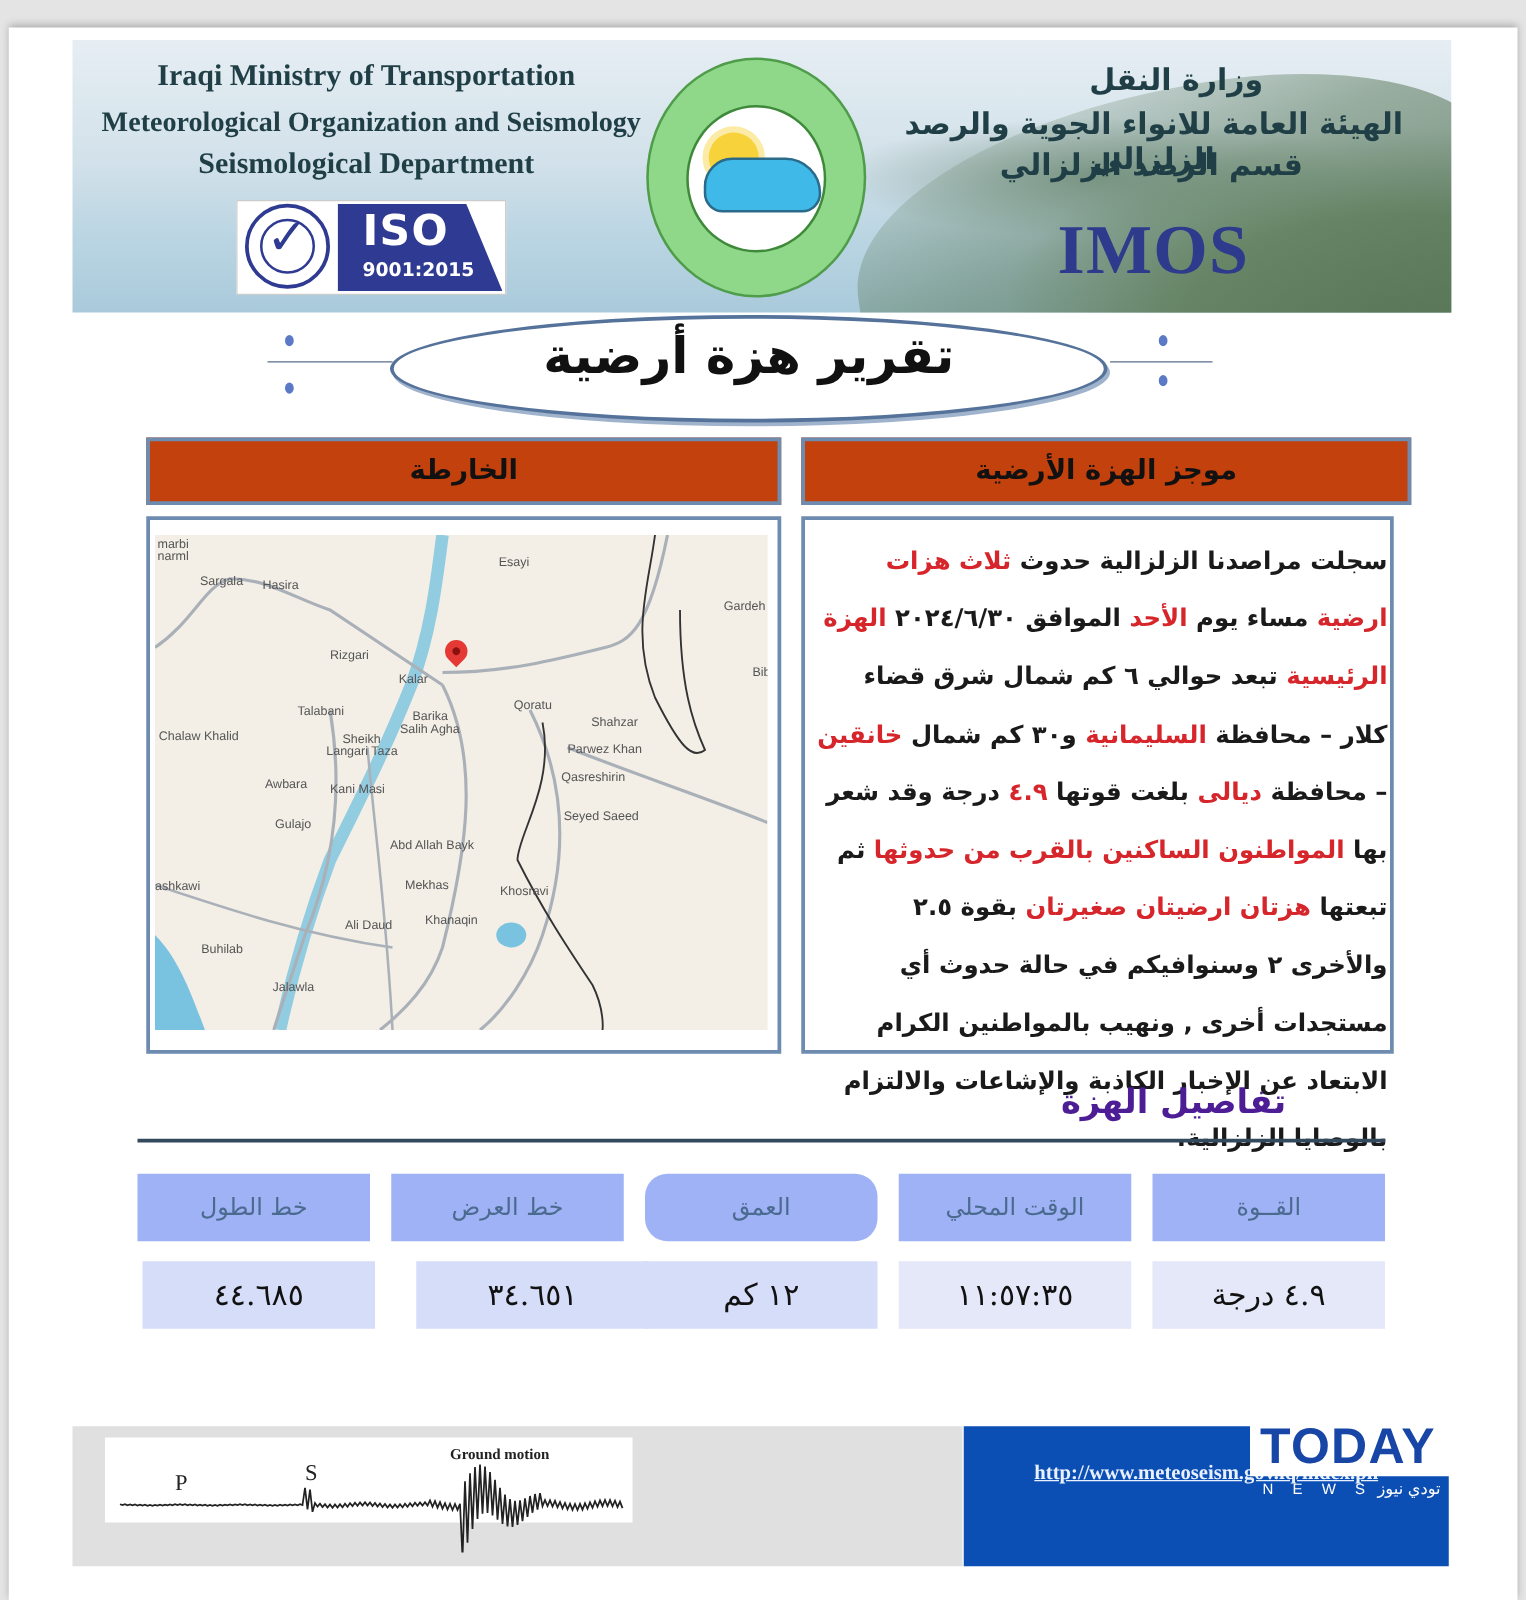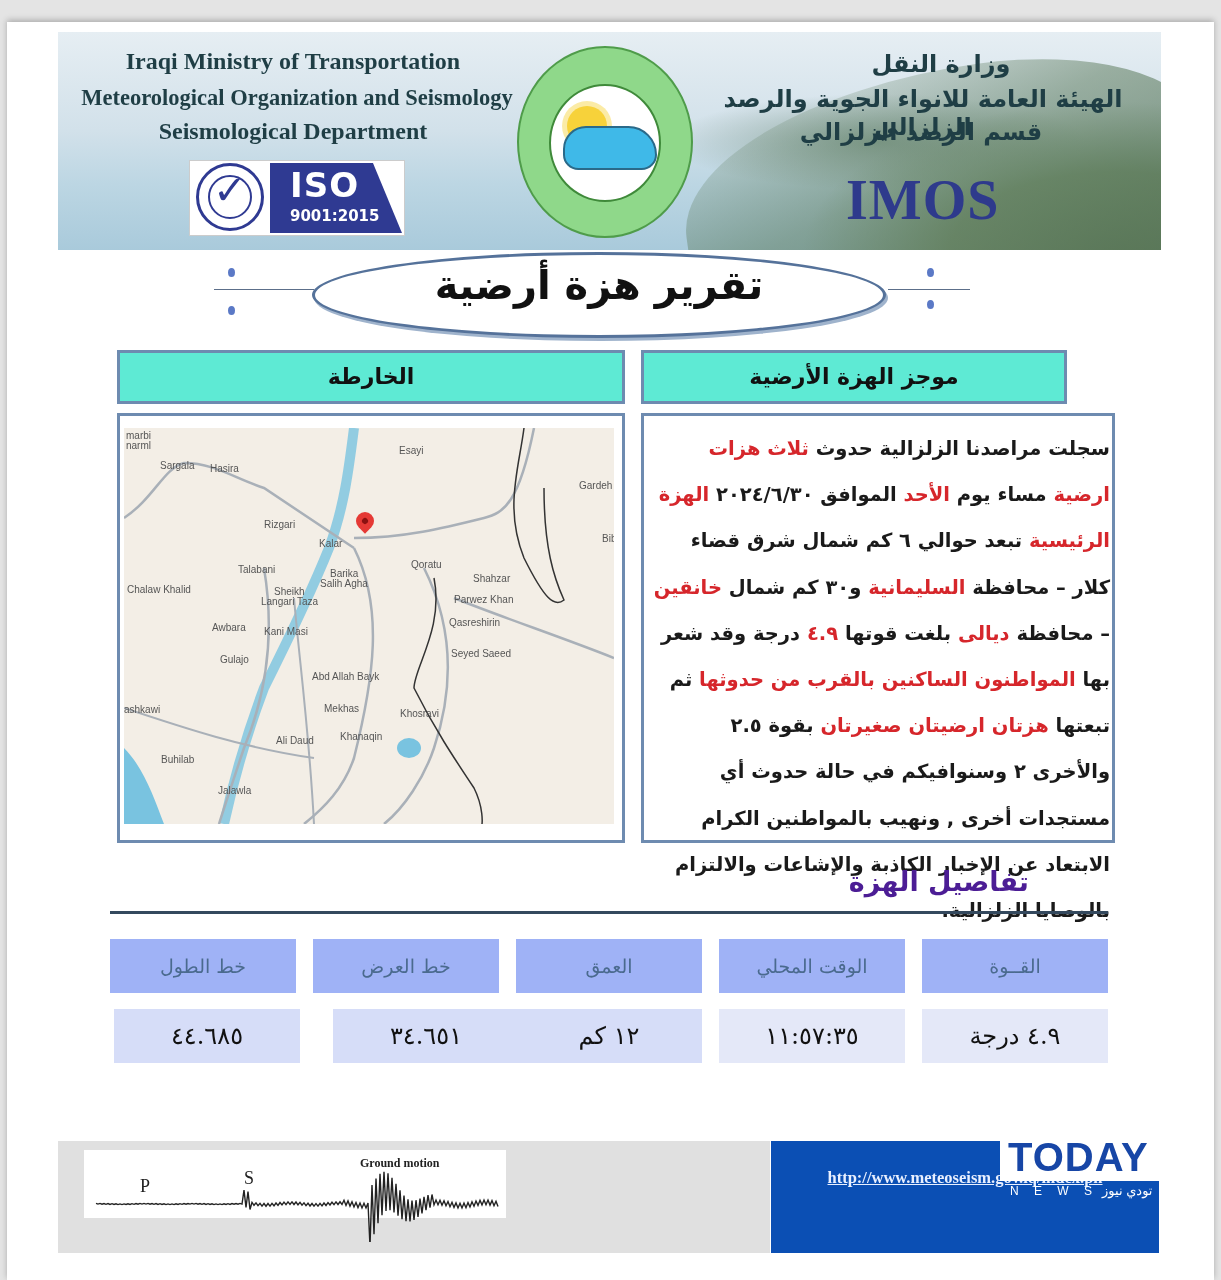--- a/index.html
+++ b/index.html
@@ -96,21 +96,21 @@
     border:3px solid #55729a; border-radius:50%; box-sizing:border-box; background:#fff;
     box-shadow: 2px 3px 0 #9fb3cc;
   }
   .title-text {
     position:absolute; left:312px; top:262px; width:574px; text-align:center;
     font-size:40px; font-weight:bold; color:#111; direction:rtl; font-family:"DejaVu Sans", sans-serif;
   }
 
   
   .sec-head {
-    position:absolute; top:350px; height:54px; background:#5eead4; border:3px solid #6e8bb0;
+    position:absolute; top:350px; height:54px; background:#c2410c; border:3px solid #6e8bb0;
     box-sizing:border-box; text-align:center; font-size:22px; font-weight:bold; color:#111;
     line-height:48px; direction:rtl;
   }
   .sec-box {
     position:absolute; top:413px; height:430px; border:3px solid #6e8bb0; box-sizing:border-box; background:#fff;
   }
   .map {
     position:absolute; left:124px; top:428px; width:490px; height:396px; background:#f3eee6; overflow:hidden;
   }
   .map svg { position:absolute; left:0; top:0; }
@@ -203,21 +203,21 @@
 
 <div class="title-line" style="left:214px; top:289px; width:100px;"></div>
 <div class="title-line" style="left:888px; top:289px; width:82px;"></div>
 <div class="dot" style="left:228px; top:268px;"></div>
 <div class="dot" style="left:228px; top:306px;"></div>
 <div class="dot" style="left:927px; top:268px;"></div>
 <div class="dot" style="left:927px; top:300px;"></div>
 <div class="title-oval"></div>
 <div class="title-text">تقرير هزة أرضية</div>
 
-<div class="sec-head" style="left:641px; width:426px;">موجز الهزة الأرضية</div>
+<div class="sec-head" style="left:641px; width:488px;">موجز الهزة الأرضية</div>
 <div class="sec-head" style="left:117px; width:508px;">الخارطة</div>
 
 <div class="sec-box" style="left:641px; width:474px;"></div>
 <div class="sec-box" style="left:117px; width:508px;"></div>
 
 <div class="map">
   <svg width="490" height="396">
     <path d="M230 0 C 225 40, 220 80, 205 120 C 185 170, 160 220, 140 260 C 125 300, 110 350, 100 396" stroke="#79c3e0" stroke-width="10" fill="none" opacity="0.8"></path>
     <path d="M0 90 C 30 70, 40 40, 60 35 C 90 35, 110 50, 140 60 C 170 80, 200 100, 230 120" stroke="#a9b0b8" stroke-width="2.5" fill="none"></path>
     <path d="M230 110 C 280 110, 320 100, 360 90 C 380 85, 395 75, 410 0" stroke="#a9b0b8" stroke-width="2.5" fill="none"></path>
@@ -266,21 +266,21 @@
   <div class="pin"></div>
 </div>
 
 <div class="summary" id="summary"><span>سجلت مراصدنا الزلزالية حدوث </span><span class="red" style="color: rgb(214, 38, 43);">ثلاث هزات ارضية</span><span> مساء يوم </span><span class="red" style="color: rgb(214, 38, 43);">الأحد</span><span> الموافق ٢٠٢٤/٦/٣٠ </span><span class="red" style="color: rgb(214, 38, 43);">الهزة الرئيسية</span><span> تبعد حوالي ٦ كم شمال شرق قضاء كلار – محافظة </span><span class="red" style="color: rgb(214, 38, 43);">السليمانية</span><span> و٣٠ كم شمال </span><span class="red" style="color: rgb(214, 38, 43);">خانقين</span><span> – محافظة </span><span class="red" style="color: rgb(214, 38, 43);">ديالى</span><span> بلغت قوتها </span><span class="red" style="color: rgb(214, 38, 43);">٤.٩</span><span> درجة وقد شعر بها </span><span class="red" style="color: rgb(214, 38, 43);">المواطنون الساكنين بالقرب من حدوثها</span><span> ثم تبعتها </span><span class="red" style="color: rgb(214, 38, 43);">هزتان ارضيتان صغيرتان</span><span> بقوة ٢.٥ والأخرى ٢ وسنوافيكم في حالة حدوث أي مستجدات أخرى , ونهيب بالمواطنين الكرام الابتعاد عن الإخبار الكاذبة والإشاعات والالتزام بالوصايا الزلزالية.</span></div>
 
 <div class="details-title">تفاصيل الهزة</div>
 <div class="details-rule"></div>
 
 <div class="cell h" style="left:922px;">القــوة</div>
 <div class="cell h" style="left:719px;">الوقت المحلي</div>
-<div class="cell h" style="left:516px;">العمق</div>
+<div class="cell h" style="left:516px;border-radius:18px;">العمق</div>
 <div class="cell h" style="left:313px;">خط العرض</div>
 <div class="cell h" style="left:110px;">خط الطول</div>
 
 <div class="cell v alt" style="left:922px;">٤.٩ درجة</div>
 <div class="cell v alt" style="left:719px;">١١:٥٧:٣٥</div>
 <div class="cell v" style="left:516px;">١٢ كم</div>
 <div class="cell v" style="left:313px;margin-left:20px;">٣٤.٦٥١</div>
 <div class="cell v" style="left:114px;">٤٤.٦٨٥</div>
 
 <div class="foot-gray"></div>

